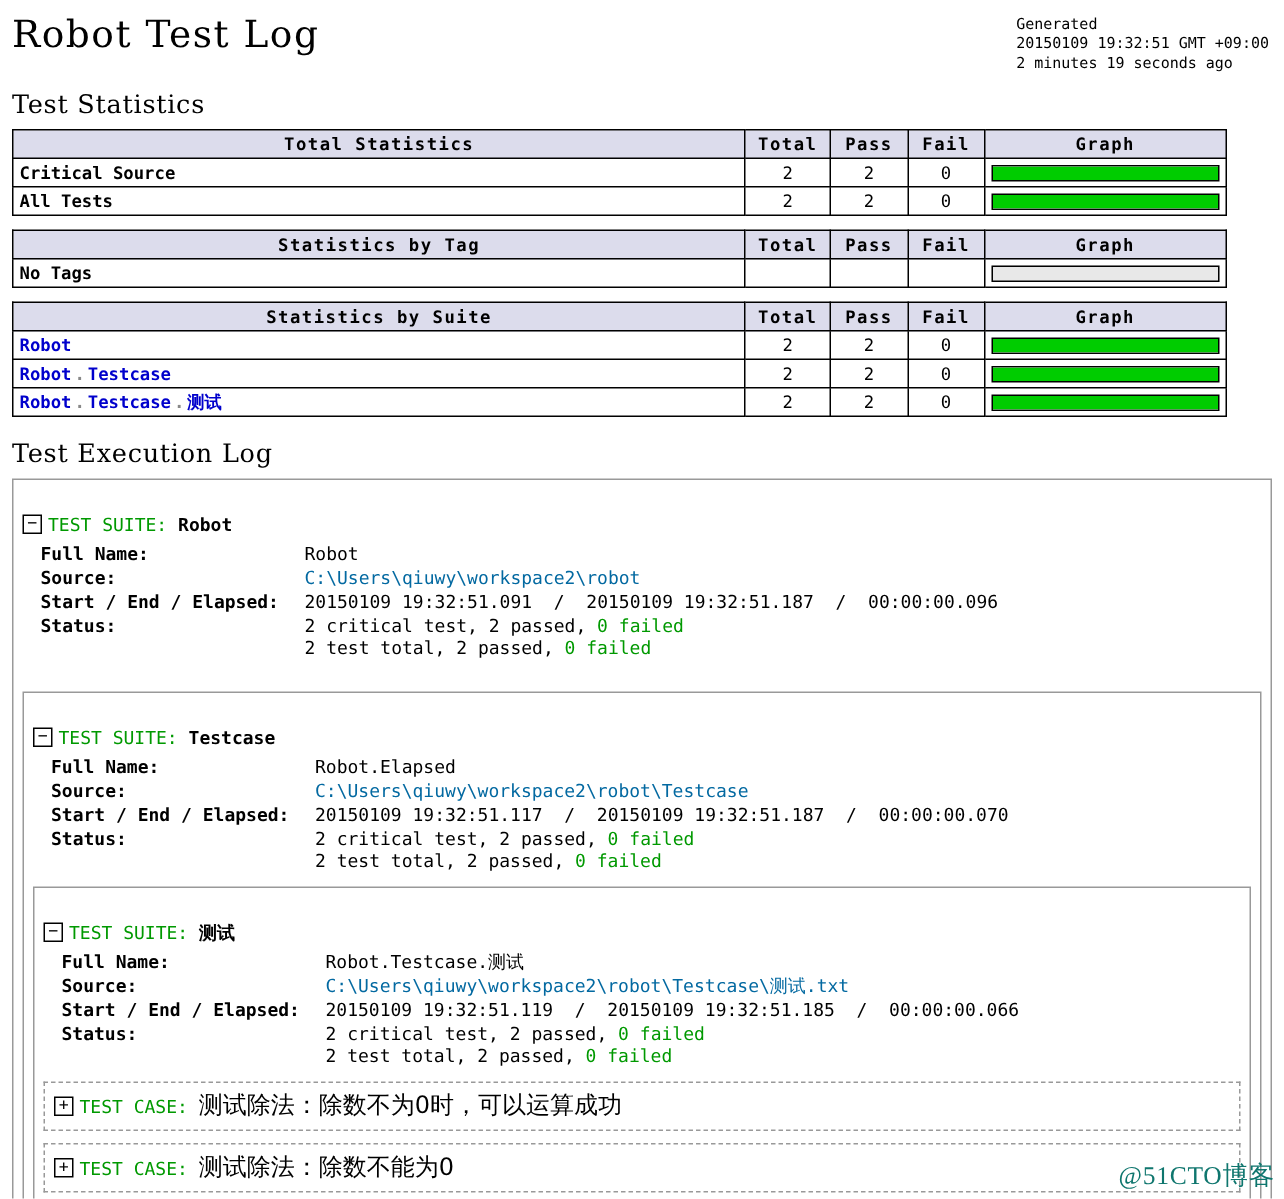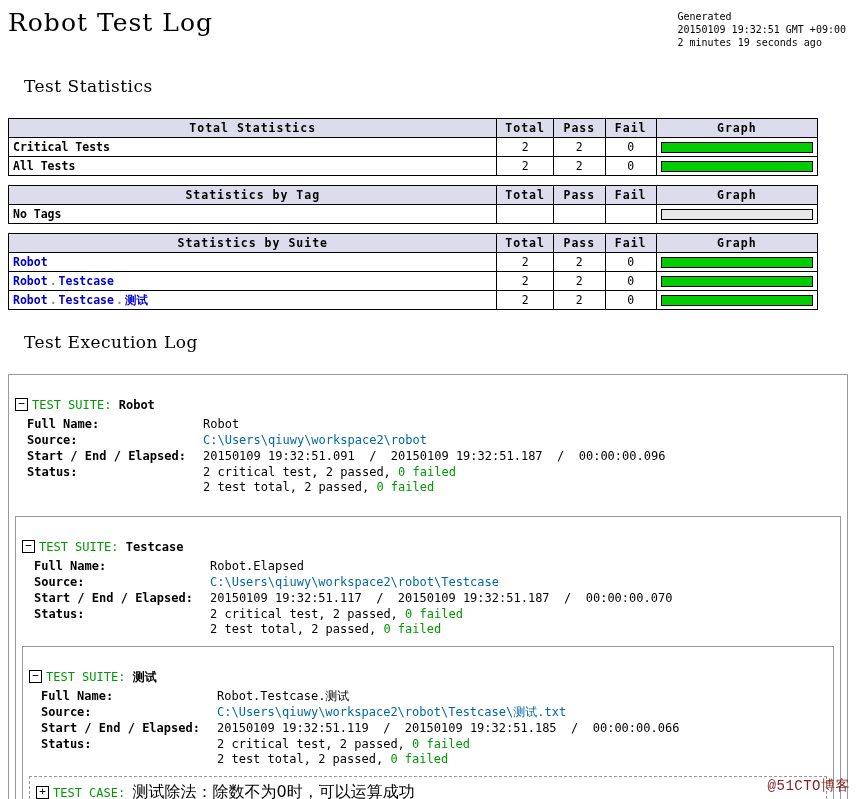--- a/index.html
+++ b/index.html
@@ -43,21 +43,21 @@
     font-size: 10px;
     line-height: 13px;
     color: #000;
   }
 
   .section-title {
     font-family: "DejaVu Serif", "Liberation Serif", serif;
     font-size: 17px;
     font-weight: normal;
     letter-spacing: 0.5px;
-    margin: 16px;
+    margin: 0;
     padding: 6px 0 6px 8px;
     color: #000;
   }
 
   
   .stats-wrap {
     padding: 0 0 0 8px;
   }
   table.stats {
     border-collapse: collapse;
@@ -229,23 +229,23 @@
   }
   .cn {
     font-family: "DejaVu Sans", "Liberation Sans", sans-serif;
   }
 
   
   .watermark {
     position: absolute;
     right: 6px;
     bottom: 4px;
-    font-family: Liberation Mono, monospace;
-    font-size: 14px;
-    color: #7f1d1d;
+    font-family: Liberation Serif, serif;
+    font-size: 17px;
+    color: #0f766e;
     letter-spacing: 0.5px;
     user-select: none;
   }
 </style>
 </head>
 <body>
 
 <div class="page-header">
   <h1 class="main-title">Robot Test Log</h1>
   <div class="generated-block">
@@ -271,21 +271,21 @@
       <tr>
         <th>Total Statistics</th>
         <th>Total</th>
         <th>Pass</th>
         <th>Fail</th>
         <th>Graph</th>
       </tr>
     </thead>
     <tbody>
       <tr>
-        <td class="name-cell">Critical Tests</td>
+        <td class="name-cell">Critical Source</td>
         <td class="num-cell">2</td>
         <td class="num-cell">2</td>
         <td class="num-cell">0</td>
         <td class="graph-cell">
           <span class="bar">
               <span class="pass-seg" style="width: 100%;"></span>
             </span>
         </td>
       </tr>
       <tr>

